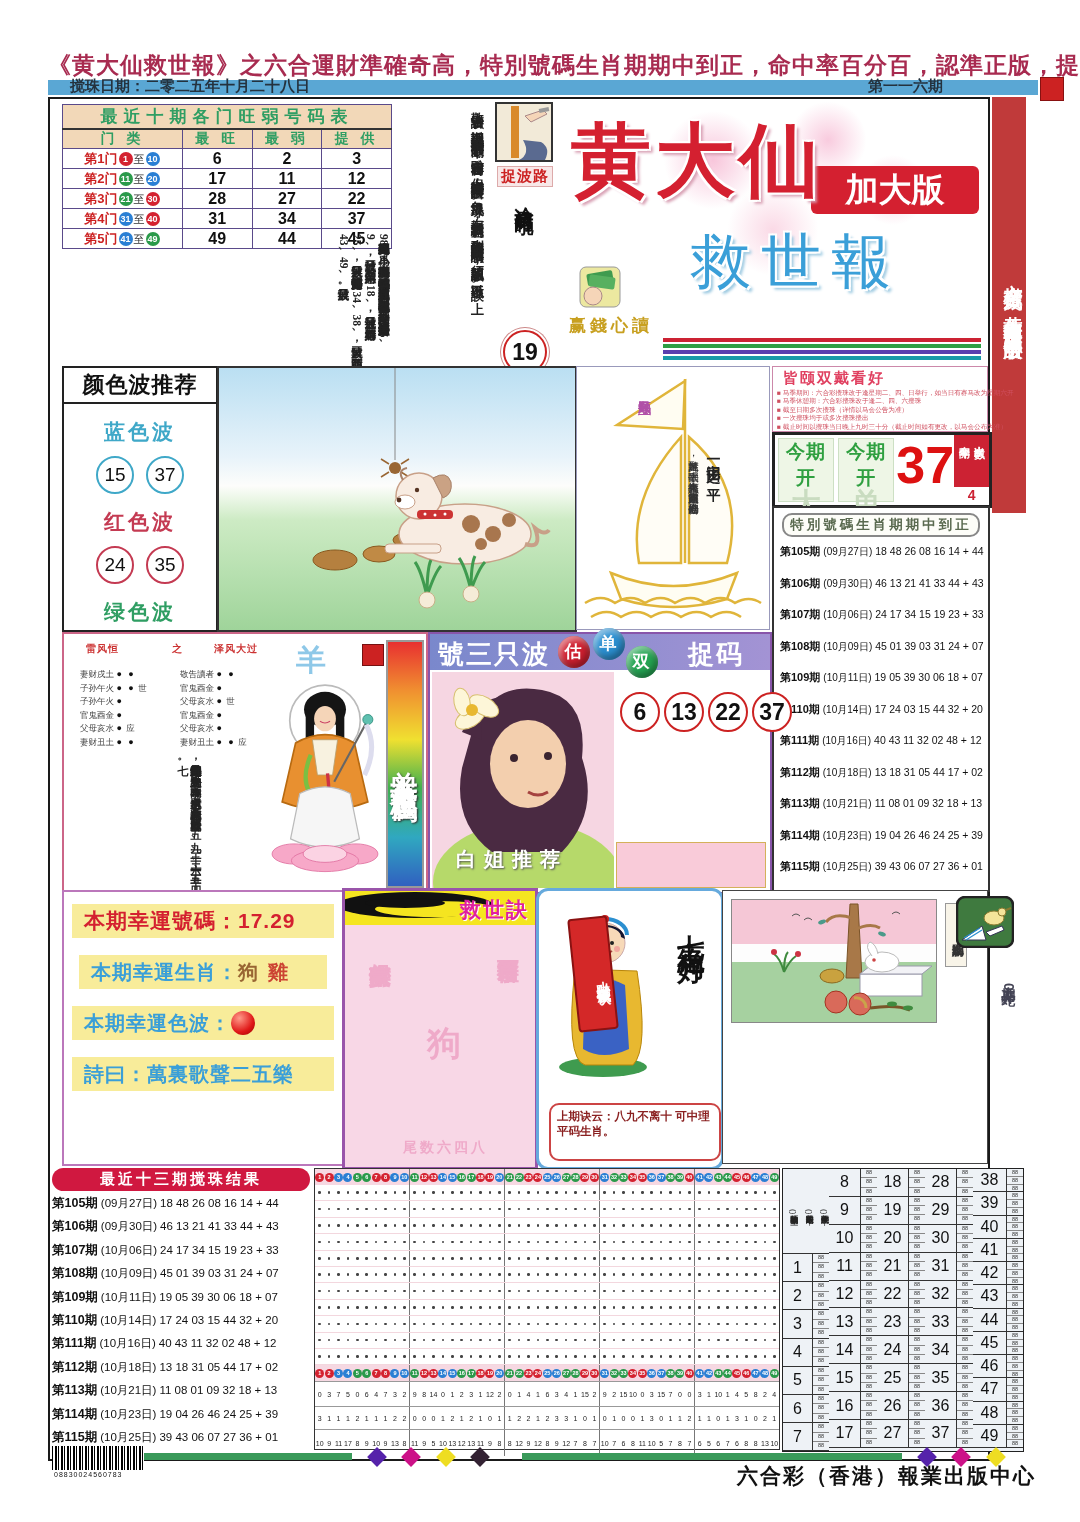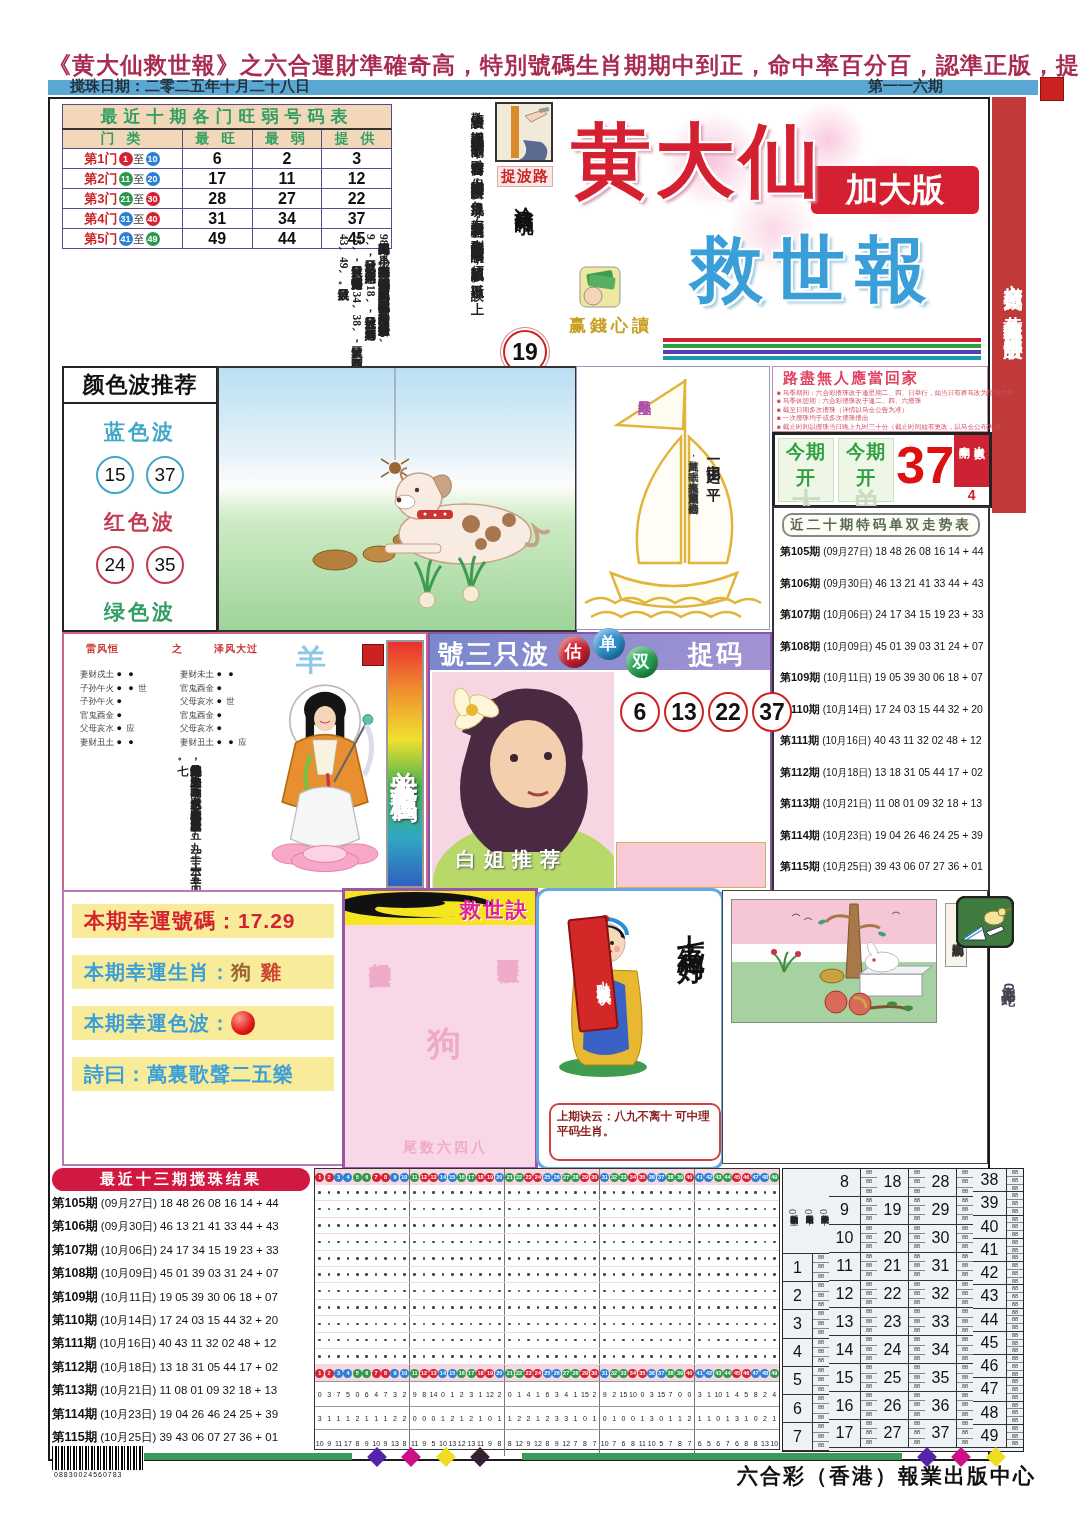--- a/index.html
+++ b/index.html
@@ -30,21 +30,21 @@
 .notice{font-size:13px;line-height:18px;font-weight:bold;color:#222;letter-spacing:1px}
 
 .tagred{color:#cc2222;font-weight:bold;font-size:15px;text-align:center;letter-spacing:1px}
 .coldtxt{font-size:19px;font-weight:bold;letter-spacing:2px}
 .bigcircle{width:40px;height:40px;border:2px solid #cc2222;border-radius:50%;box-shadow:0 0 0 2px #fff,0 0 0 3px #cc8888;
   text-align:center;line-height:40px;font-size:23px;font-weight:bold;color:#111;background:#fff}
 
 .mh-main{font-size:80px;font-weight:900;color:#d42030;letter-spacing:4px;
   text-shadow:2px 2px 0 #fff,-2px -2px 0 #fff,2px -2px 0 #fff,-2px 2px 0 #fff,4px 4px 3px #d8a0b4}
 .mh-badge{background:#d42030;color:#fff;font-size:33px;font-weight:900;text-align:center;border-radius:6px}
-.mh-sub{font-size:72px;font-weight:700;color:#3a9fd8;letter-spacing:10px;
+.mh-sub{font-size:60px;font-weight:400;color:#3a9fd8;letter-spacing:10px;
   text-shadow:2px 2px 0 #fff,-2px -2px 0 #fff,2px -2px 0 #fff,-2px 2px 0 #fff,4px 4px 3px #9ac8e0}
 .moneytip{color:#c8a020;font-weight:bold;font-size:17px;letter-spacing:4px}
 .stripe{height:4px;margin-bottom:2px}
 
 .cwbox{border:2px solid #222;background:#fff}
 .cwtitle{font-size:22px;font-weight:900;letter-spacing:1px;text-align:center;color:#111}
 .cwlabel{font-size:21px;font-weight:bold;text-align:center;letter-spacing:3px}
 .cwnum{display:inline-block;width:34px;height:34px;border-radius:50%;border:2px solid;text-align:center;
   line-height:34px;font-size:19px;color:#111;background:#fff;margin:0 6px}
 
@@ -302,21 +302,21 @@
       <path d="M8,236 q16,-10 30,0 q16,-10 30,0 q16,-10 30,0 q16,-10 30,0 q16,-10 30,0 q14,-8 26,0"></path>
       <path d="M14,250 q16,-10 30,0 q16,-10 30,0 q16,-10 30,0 q16,-10 30,0 q16,-10 30,0"></path>
     </g>
   </svg>
   <div class="abs v sailflag" style="left:58px;top:24px;height:64px">顺风寻宝</div>
   <div class="abs v sailmotto" style="left:128px;top:84px;height:110px">一字记之曰：平</div>
   <div class="abs v sailpoem" style="left:66px;top:86px;width:58px;height:104px">萬姓聚舞，歌唱太平，人生善忘终有福，路盡無人應當回家，合的好碼今期出。</div>
 </div>
 
 <div class="abs betbox" style="left:772px;top:366px;width:214px;height:64px">
-  <div class="bettitle" style="padding:2px 0 1px 10px">路盡無人應當回家</div>
+  <div class="bettitle" style="padding:2px 0 1px 10px">皆颐双戴看好</div>
   <div id="bet-lines" style="padding-left:4px">
       <div class="betline">■ 马季期间：六合彩攪珠改于逢星期二、四、日举行，如当日有赛马改为星期六开</div>
       <div class="betline">■ 马季休憩期：六合彩攪珠改于逢二、四、六攪珠</div>
       <div class="betline">■ 截至日期多次攪珠（详情以马会公告为准）</div>
       <div class="betline">■ 一次攪珠均于或多次攪珠攪出</div>
       <div class="betline">■ 截止时间以攪珠当日晚上九时三十分（截止时间如有更改，以马会公布为准）</div>
     </div>
 </div>
 
 <div class="abs drawbox" style="left:772px;top:432px;width:214px;height:70px">
@@ -332,21 +332,21 @@
   <div style="width:36px;display:flex;flex-direction:column">
     <div class="redside" style="flex:1;display:flex;justify-content:center;padding-top:2px">
       <span class="v vt">今年開</span>
       <span class="v vt">出次數</span>
     </div>
     <div style="height:18px;text-align:center;color:#cc2233;font-weight:bold;font-size:14px;border-top:1px solid #cc2233">4</div>
   </div>
 </div>
 
 <div class="abs trendbox" style="left:772px;top:506px;width:214px;height:382px">
-  <div class="pill" style="margin:5px 8px">近二十期特码单双走势表</div>
+  <div class="pill" style="margin:5px 8px">特別號碼生肖期期中到正</div>
   <div id="trend-rows" style="padding:2px 0 0 6px">
       <div class="drow" style="height: 31.5px;">
         <span class="p" style="font-size: 11px;">第105期</span>
         <span style="font-size: 10px; margin: 0px 3px;">(09月27日)</span>
         <span style="font-size: 10.5px;">18 48 26 08 16 14 + 44</span>
       </div>
       <div class="drow" style="height: 31.5px;">
         <span class="p" style="font-size: 11px;">第106期</span>
         <span style="font-size: 10px; margin: 0px 3px;">(09月30日)</span>
         <span style="font-size: 10.5px;">46 13 21 41 33 44 + 43</span>
@@ -406,21 +406,21 @@
   <span class="abs zodiacchar" style="left:232px;top:6px">羊</span>
   <div class="abs" id="hex-left" style="left:16px;top:34px;width:92px">
       <div class="hexrow"><span>妻财戌土</span> <span class="yao">● ●</span> <span></span></div>
       <div class="hexrow"><span>子孙午火</span> <span class="yao">● ●</span> <span>世</span></div>
       <div class="hexrow"><span>子孙午火</span> <span class="yao">●</span> <span></span></div>
       <div class="hexrow"><span>官鬼酉金</span> <span class="yao">●</span> <span></span></div>
       <div class="hexrow"><span>父母亥水</span> <span class="yao">●</span> <span>应</span></div>
       <div class="hexrow"><span>妻财丑土</span> <span class="yao">● ●</span> <span></span></div>
     </div>
   <div class="abs" id="hex-right" style="left:116px;top:34px;width:92px">
-      <div class="hexrow"><span>妻财未土</span> <span class="yao">● ●</span> <span></span></div>
+      <div class="hexrow"><span>敬告讀者</span> <span class="yao">● ●</span> <span></span></div>
       <div class="hexrow"><span>官鬼酉金</span> <span class="yao">●</span> <span></span></div>
       <div class="hexrow"><span>父母亥水</span> <span class="yao">●</span> <span>世</span></div>
       <div class="hexrow"><span>官鬼酉金</span> <span class="yao">●</span> <span></span></div>
       <div class="hexrow"><span>父母亥水</span> <span class="yao">●</span> <span></span></div>
       <div class="hexrow"><span>妻财丑土</span> <span class="yao">● ●</span> <span>应</span></div>
     </div>
   <div class="abs v serif" style="left:10px;top:122px;width:128px;height:130px;font-size:11px;line-height:13px;font-weight:bold;color:#222">今期本座起得雷风恒之泽风大过之卦，主卦为比和之卦，万事暲陶，所示主有遇也，论及五行之相生相克，皆颐双戴看好，五、九、一十三、二十六、三十五、四十七。</div>
   <div class="abs sealbox" style="left:298px;top:10px;width:20px;height:20px"></div>
   <svg class="abs" style="left:198px;top:28px" width="126" height="226" viewBox="0 0 150 240">
     <circle cx="75" cy="55" r="42" fill="none" stroke="#bbb" stroke-width="2"></circle>
@@ -474,21 +474,21 @@
   <div class="abs" style="left:190px;top:58px;white-space:nowrap" id="math-nums"><span class="mathnum">6</span><span class="mathnum">13</span><span class="mathnum">22</span><span class="mathnum">37</span></div>
   <div class="abs caption-white" style="left:26px;top:212px">白姐推荐</div>
   <div class="abs pinkpanel" style="left:186px;top:208px;width:148px;height:44px"></div>
 </div>
 
 <div class="abs luckybox" style="left:62px;top:890px;width:278px;height:272px">
   <div class="luckyrow" style="margin:12px 8px 0;height:34px">
     <span class="lr-red">本期幸運號碼：</span>
     <span class="lr-red">17.29</span>
   </div>
-  <div class="luckyrow" style="margin:17px 8px 0;height:34px">
+  <div class="luckyrow" style="margin:17px 15px 0;height:34px">
     <span class="lr-blue">本期幸運生肖：</span>
     <span class="zchip" style="color:#996633">狗</span>
     <span class="zchip" style="color:#cc4433;margin-left:10px">雞</span>
   </div>
   <div class="luckyrow" style="margin:17px 8px 0;height:34px">
     <span class="lr-blue">本期幸運色波：</span>
     <span class="redball"></span>
   </div>
   <div class="luckyrow" style="margin:17px 8px 0;height:34px">
     <span class="lr-blue">詩曰：</span>

